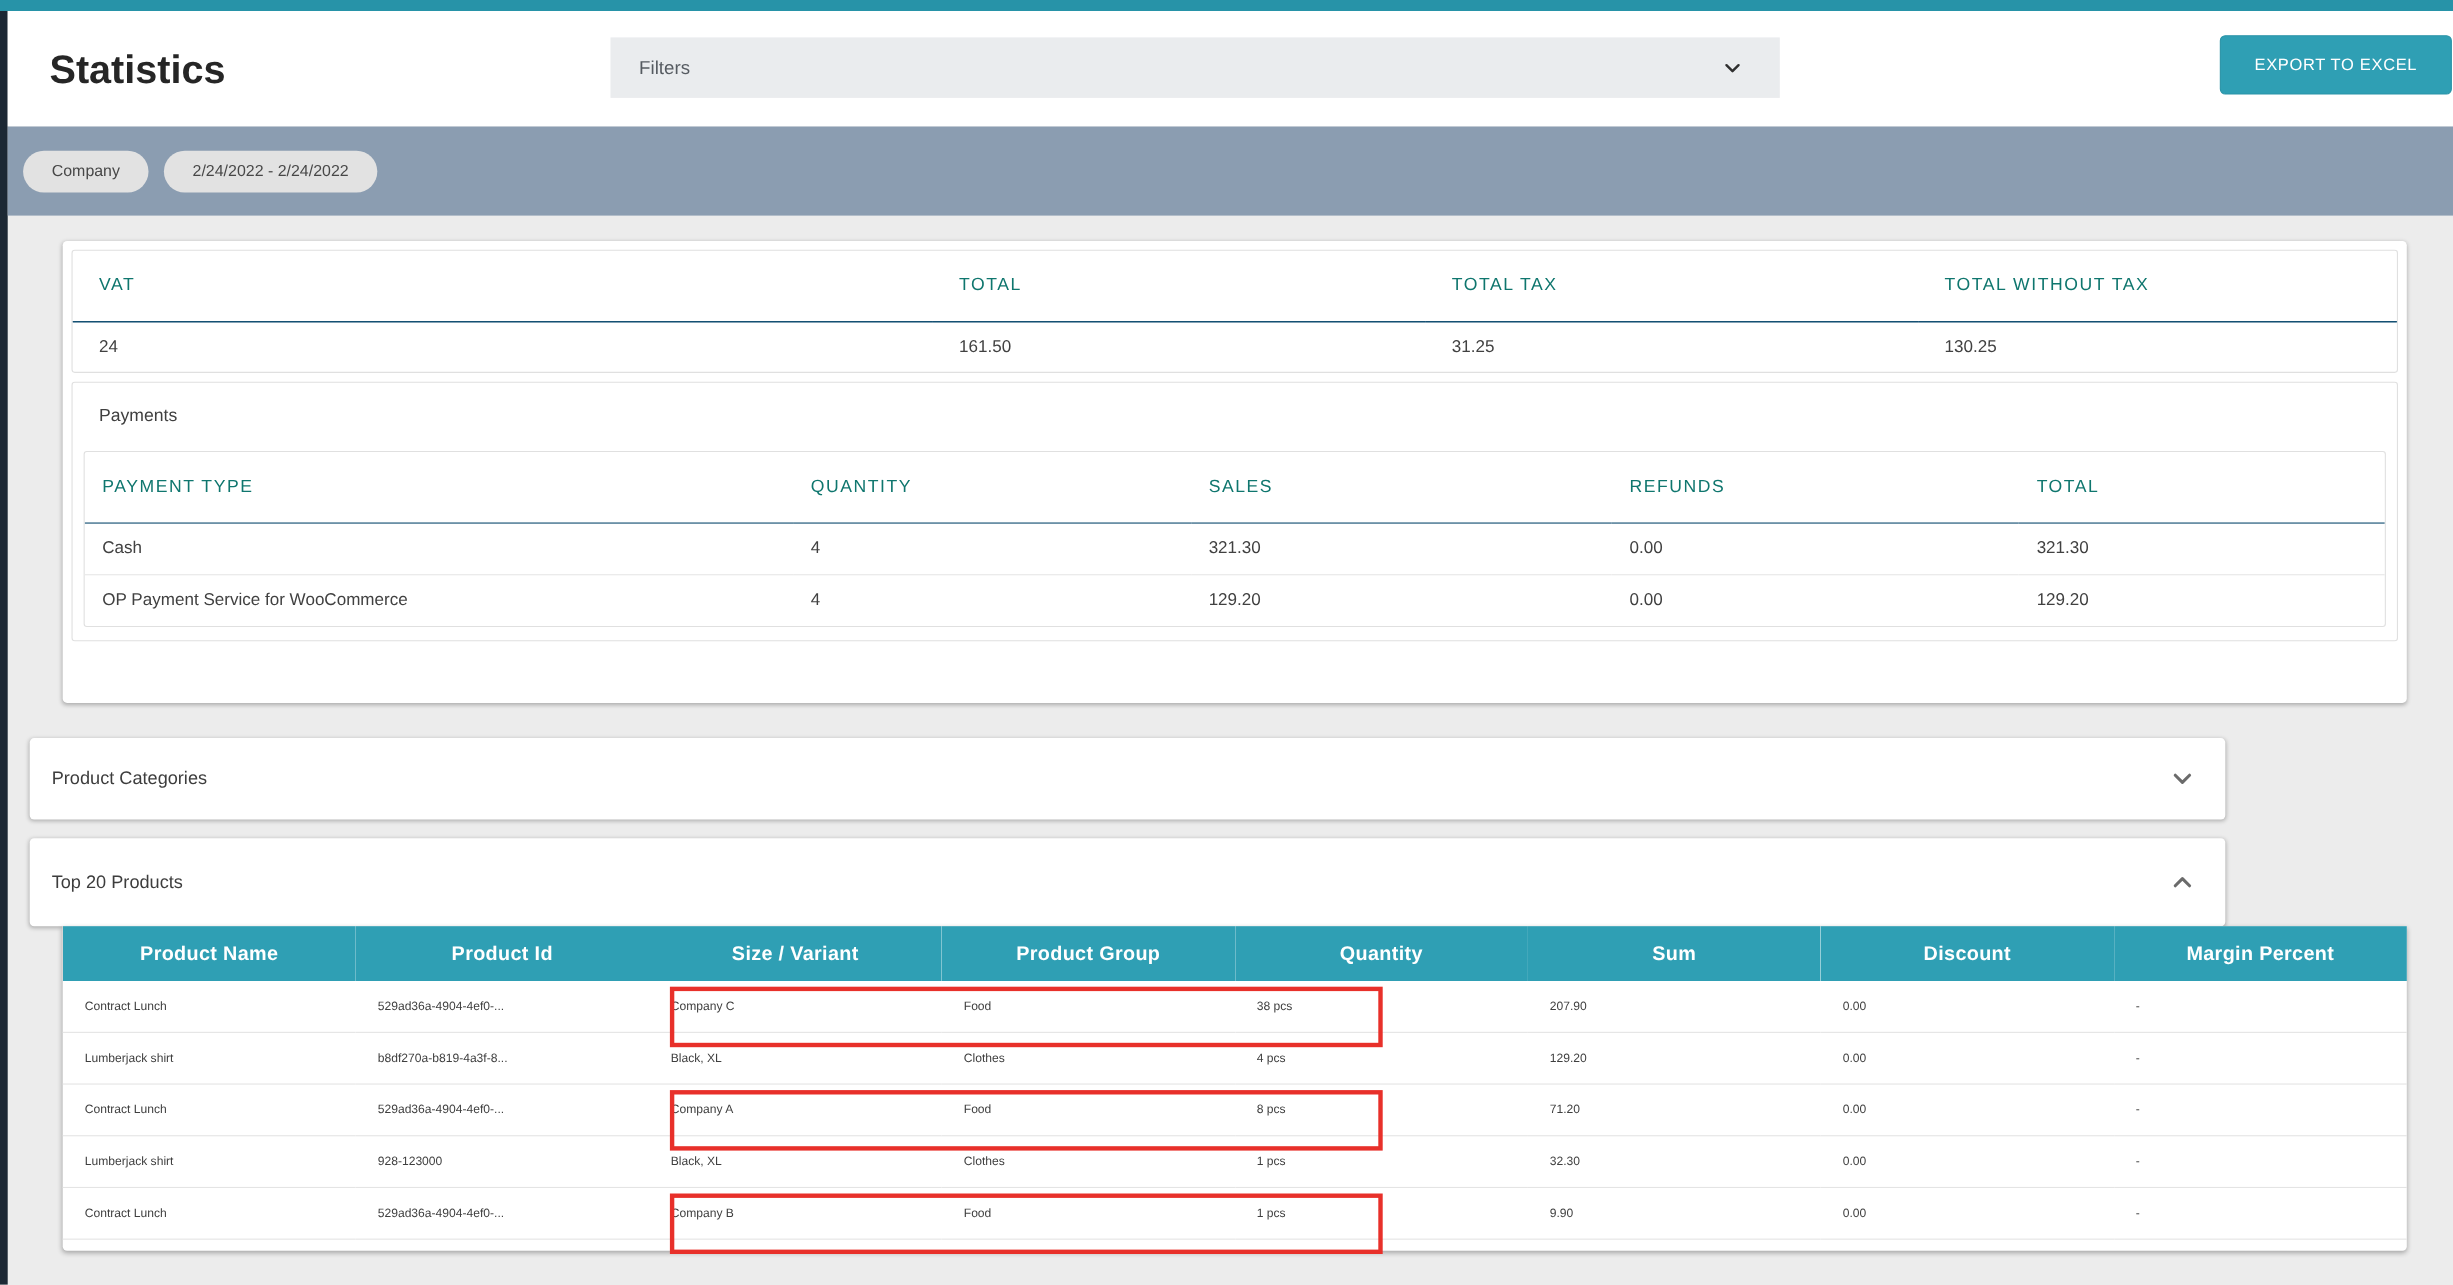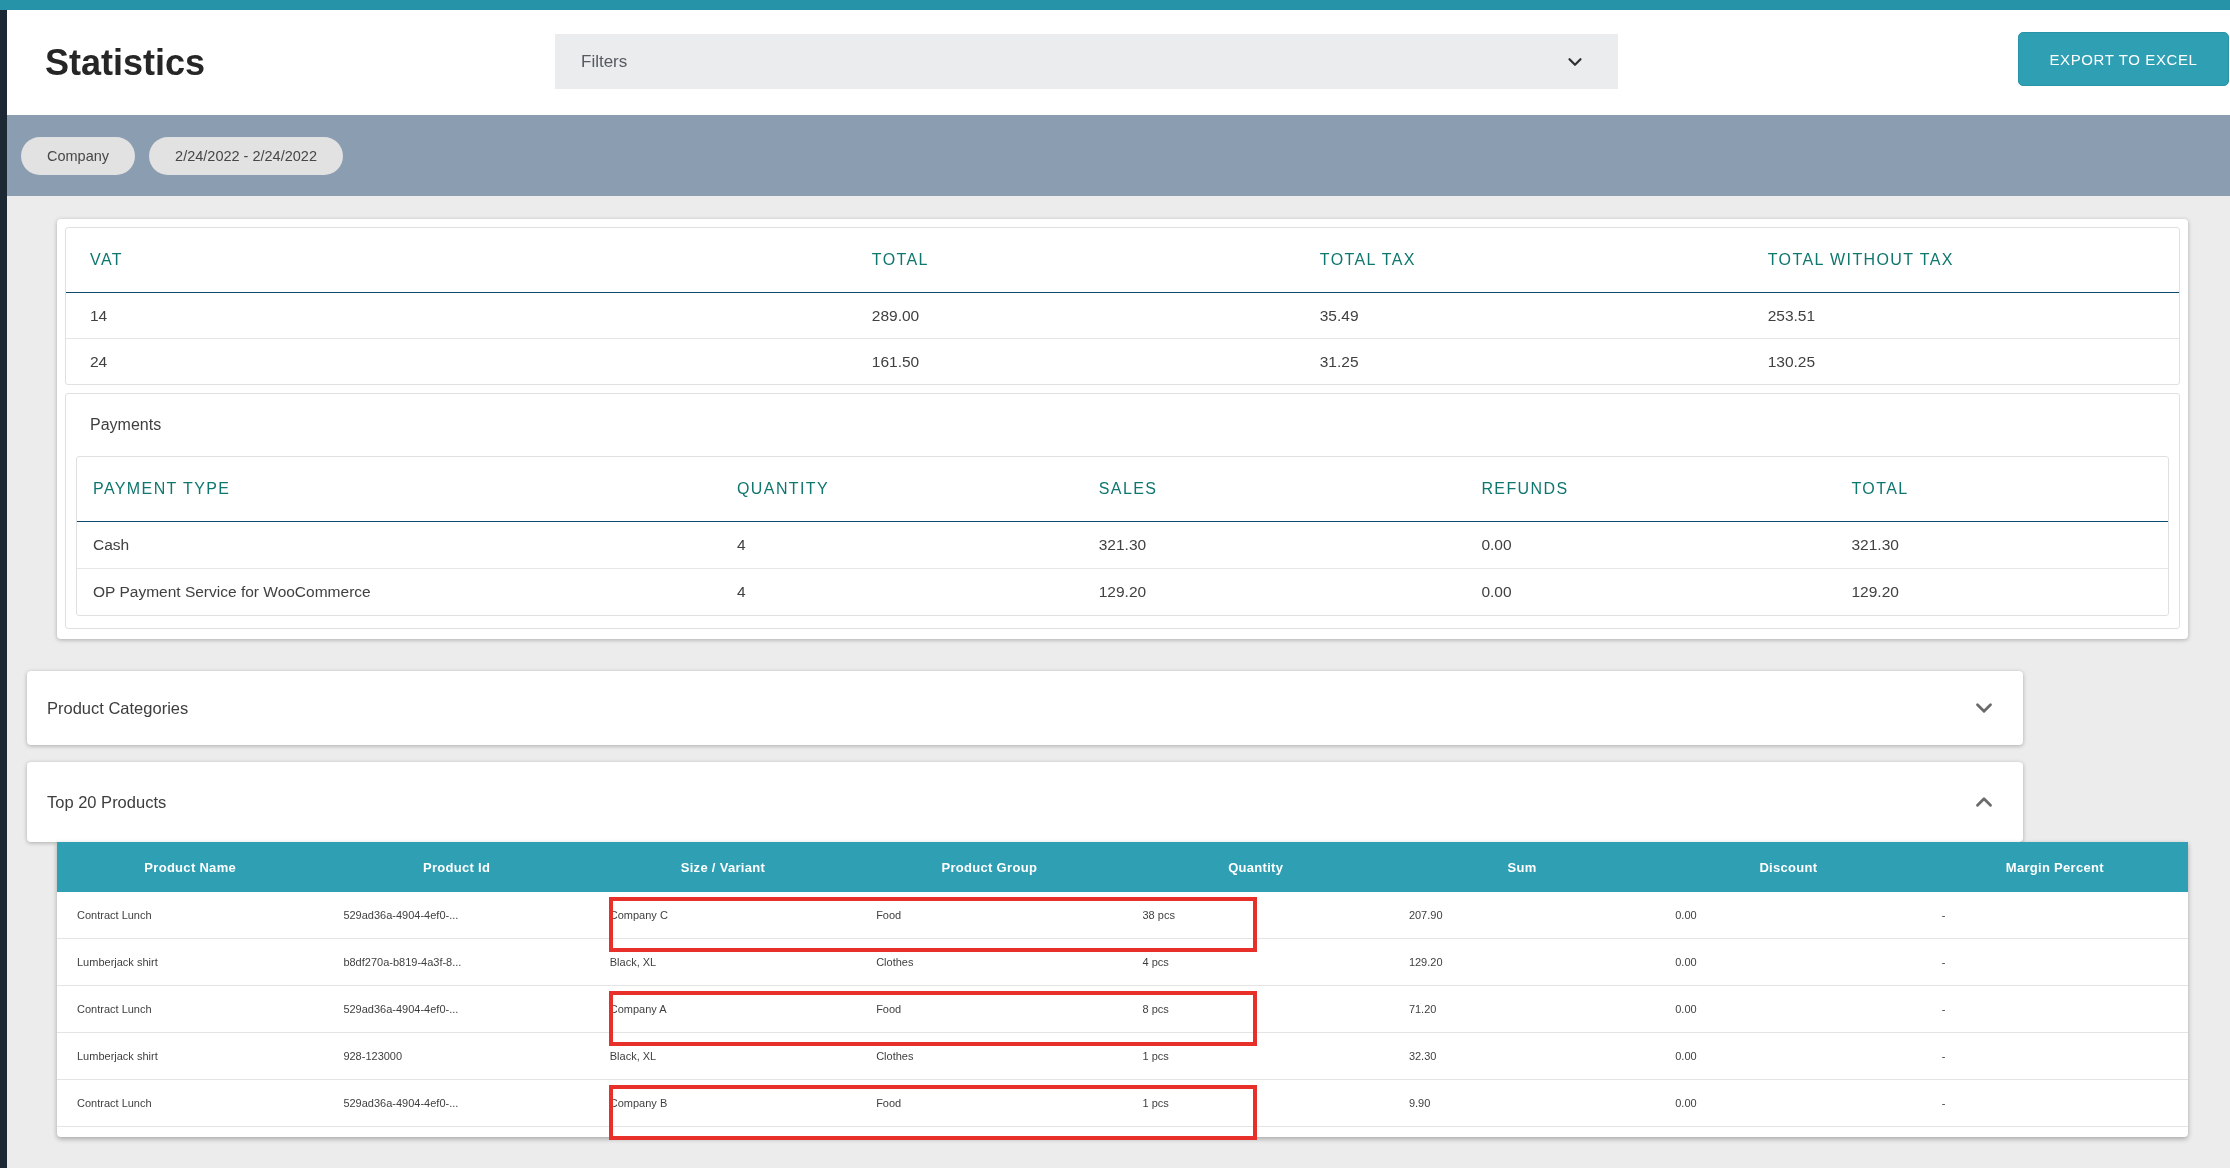--- a/index.html
+++ b/index.html
@@ -68,21 +68,21 @@
   .accordion-tp{top:762px;height:80px;}
   .accordion-label{margin-left:20px;font-size:16.5px;color:#3d3d3d;}
   .accordion-chevron{position:absolute;right:26px;top:50%;transform:translateY(-50%);}
 
   
   .tp-card{left:57px;top:842px;width:2131px;height:295px;border-radius:0 0 4px 4px;
     box-shadow:0 2px 5px rgba(0,0,0,.3);overflow:visible;}
   .tp-table{width:100%;}
   .tp-table col{width:12.5%;}
   .tp-table thead th{height:50px;background:var(--accent,#2f9fb4);color:#ffffff;
-    font-size:13px;font-weight:600;letter-spacing:.3px;text-align:center;padding:0 4px;}
+    font-size:18px;font-weight:600;letter-spacing:.3px;text-align:center;padding:0 4px;}
   .tp-table tbody td{height:46px;font-size:11px;color:#3f3f3f;border-bottom:1px solid #e4e4e4;padding-left:20px;}
   .red-box{position:absolute;left:552px;width:648px;height:55px;box-sizing:border-box;
     border:4px solid var(--hlred,#e8302a);pointer-events:none;}
 
   .chev{display:block;}
 </style>
 </head>
 <body>
 
 <div class="abs top-strip"></div>
@@ -119,26 +119,20 @@
         </colgroup>
       <thead>
           <tr>
             <th>VAT</th>
             <th>TOTAL</th>
             <th>TOTAL TAX</th>
             <th>TOTAL WITHOUT TAX</th>
           </tr>
         </thead>
       <tbody>
-          <tr>
-            <td>14</td>
-            <td>289.00</td>
-            <td>35.49</td>
-            <td>253.51</td>
-          </tr>
           <tr>
             <td>24</td>
             <td>161.50</td>
             <td>31.25</td>
             <td>130.25</td>
           </tr>
         </tbody>
     </table>
   </div>
 

